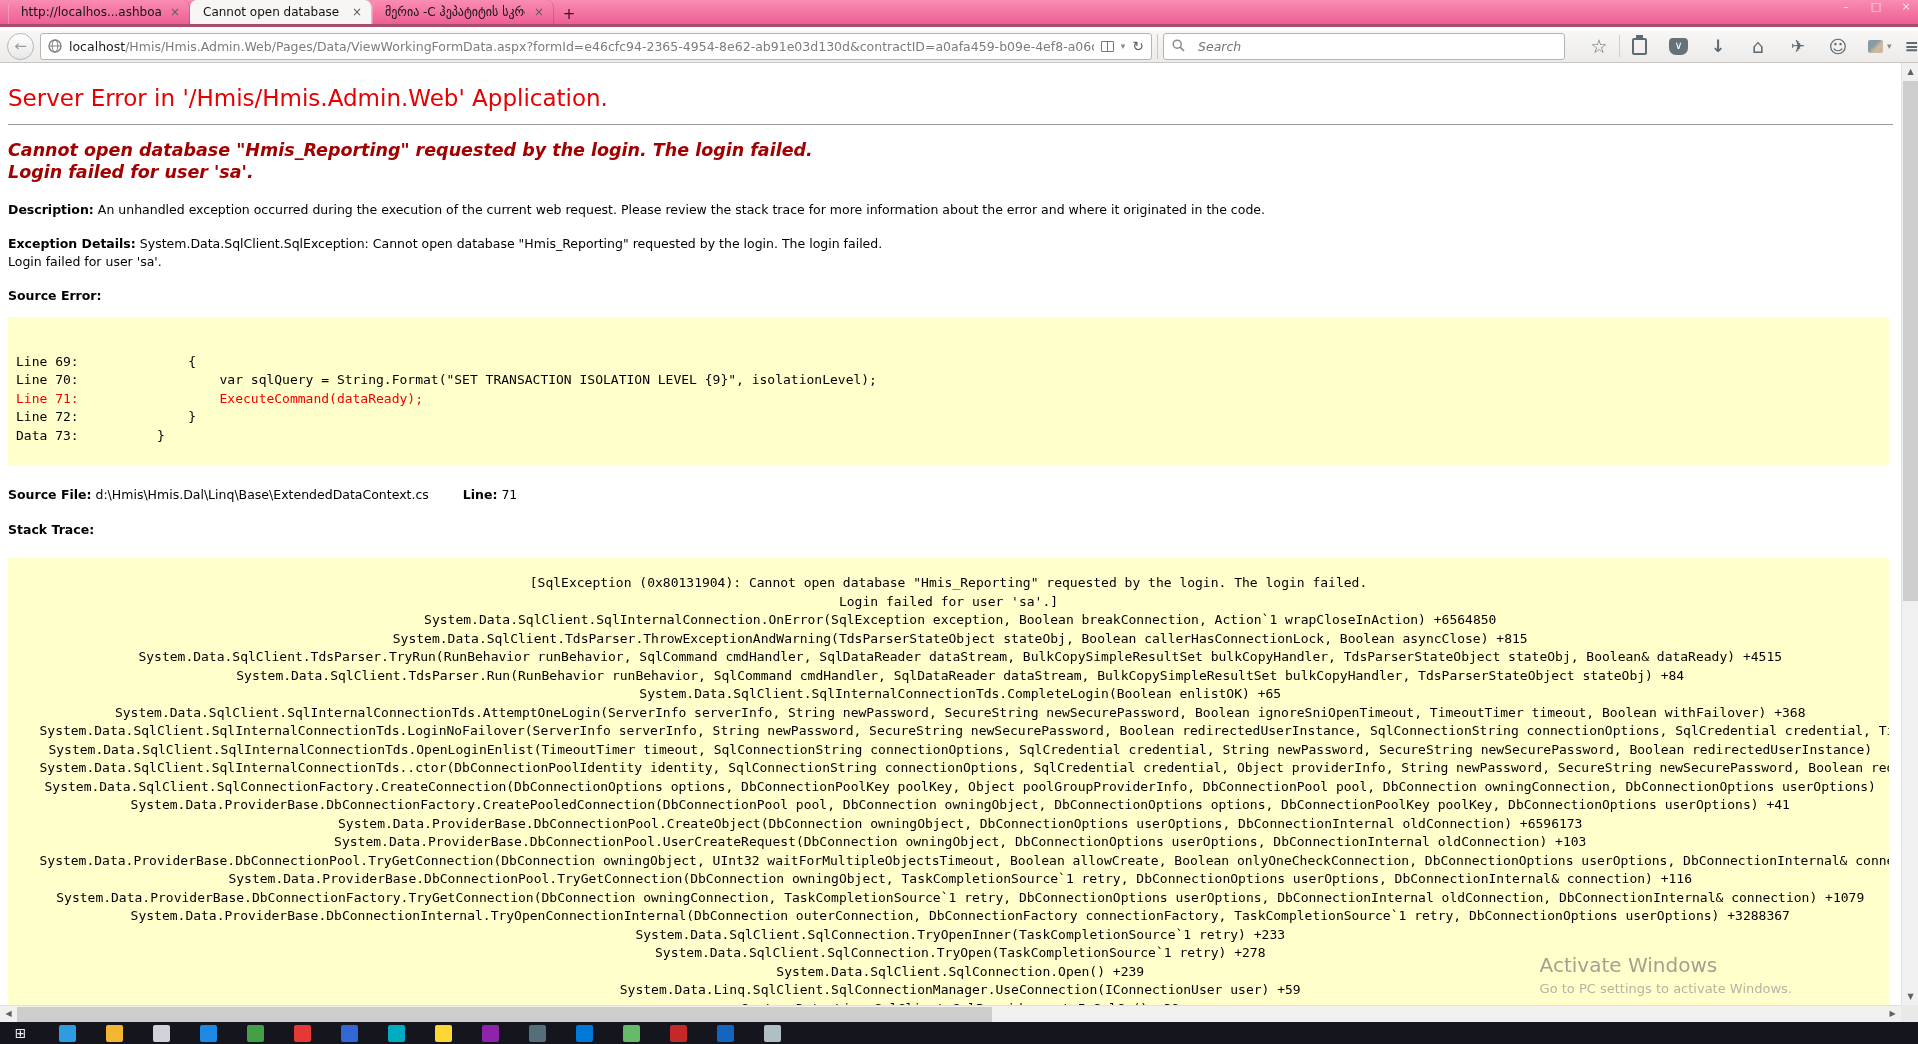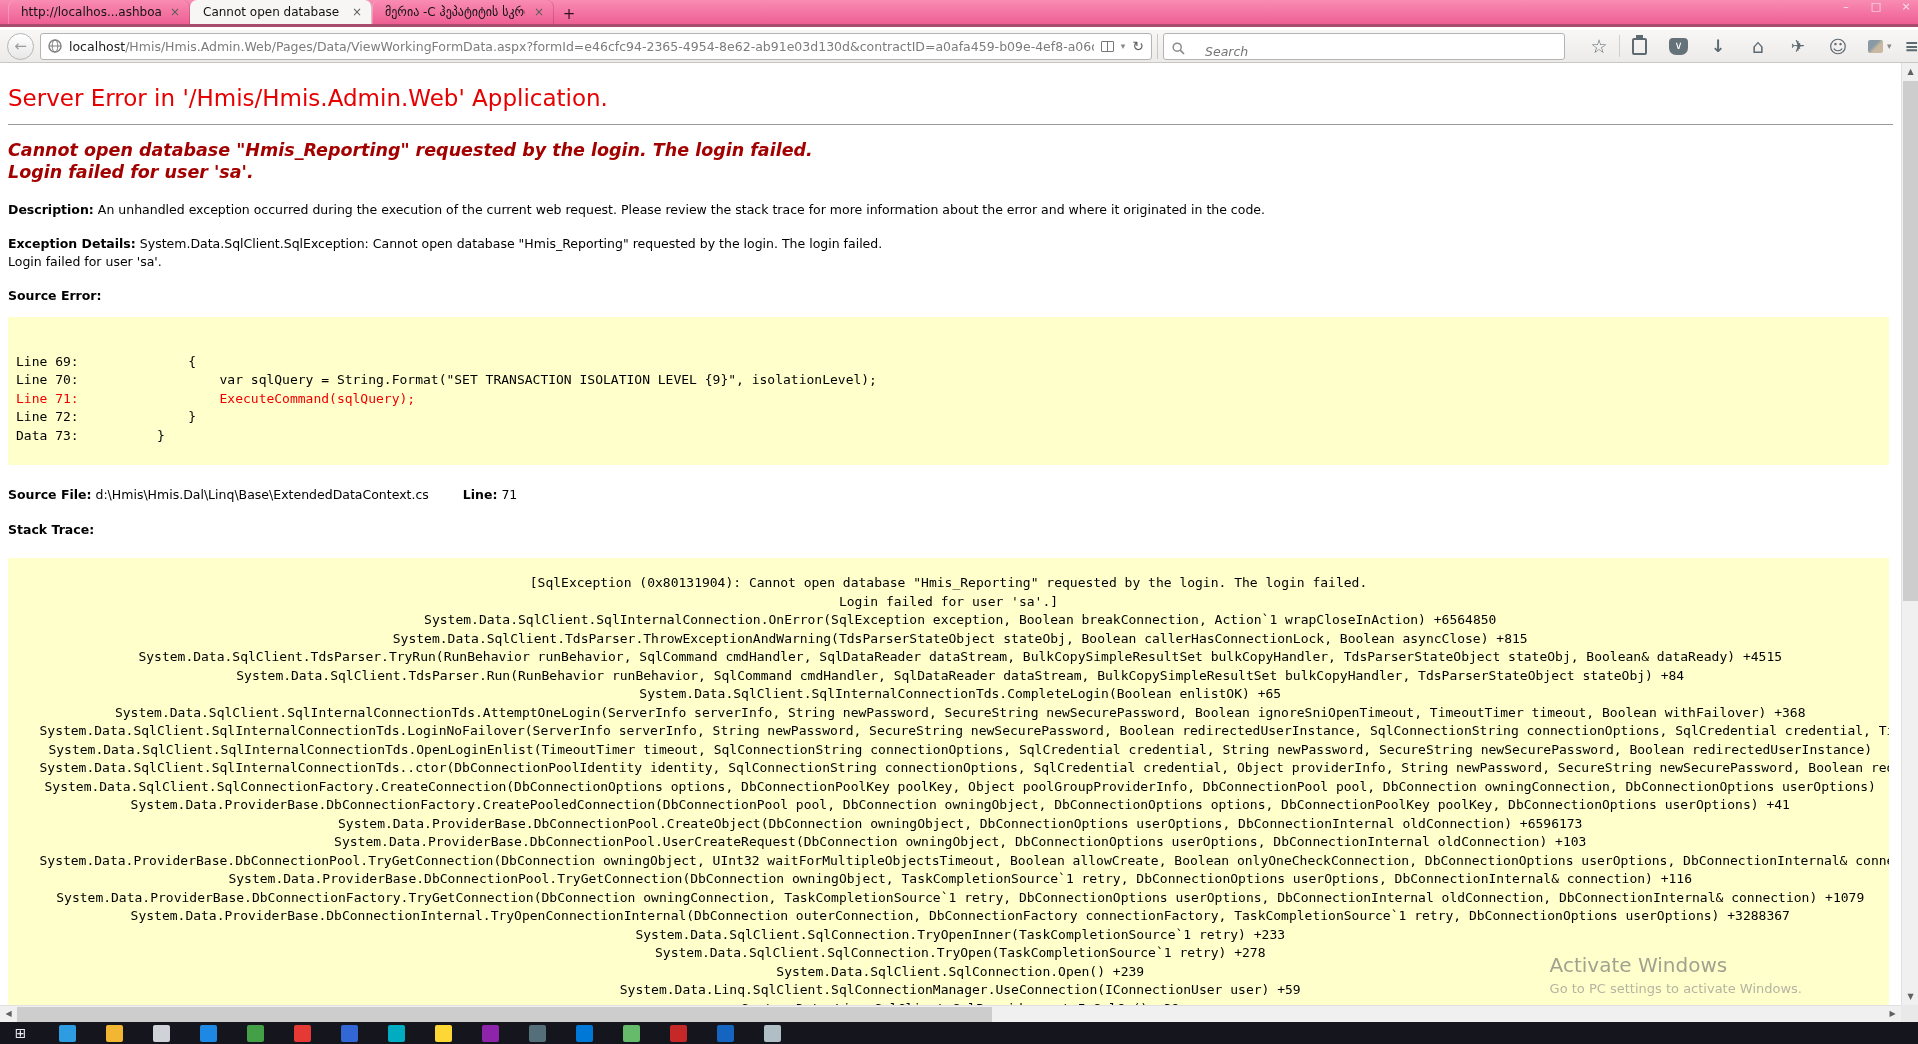--- a/index.html
+++ b/index.html
@@ -36,21 +36,21 @@
   .url-text{font-size:12.5px;white-space:nowrap;overflow:hidden;flex:1;}
   .url-host{color:#1a1a1a;}
   .url-path{color:#7c7c7c;}
   .url-icons{display:flex;align-items:center;gap:7px;color:#6e6e6e;flex:none;}
   .reader-icon{width:13px;height:11px;border:1px solid #777;border-radius:1px;
     background:linear-gradient(90deg,#fff 45%,#777 45%,#777 55%,#fff 55%);}
   .tiny-caret{font-size:9px;color:#888;}
   .reload-glyph{font-size:14px;color:#5d5d5d;}
   .v-sep{width:1px;height:25px;background:#c8c8c8;margin:0 5px;flex:none;}
   .searchbar{width:402px;height:27px;background:#fff;border:1px solid #b4b4b4;flex:none;
-    border-radius:3px;display:flex;align-items:flex-end;padding:0 8px;gap:20px;}
+    border-radius:3px;display:flex;align-items:center;padding:0 8px;gap:13px;}
   .searchbar input{border:none;outline:none;background:transparent;flex:1;
     font-family:"DejaVu Sans",sans-serif;font-size:12.5px;font-style:italic;color:#8a8a8a;}
   .toolicons{display:flex;align-items:center;margin-left:14px;color:#5d6a72;}
   .toolicons .ti{width:40px;text-align:center;font-size:17px;line-height:27px;flex:none;}
   .ti-sep{width:1px;height:22px;background:#cfcfcf;flex:none;}
   .pocket-icon{width:19px;height:17px;margin:0 10px;border-radius:4px 4px 7px 7px;
     background:#66727a;color:#fff;font-size:11px;line-height:16px;text-align:center;flex:none;}
   .clipboard-icon{width:15px;height:17px;border:2px solid #5d6a72;border-radius:2px;margin:0 12px;
     position:relative;flex:none;}
   .clipboard-icon:before{content:"";position:absolute;left:2px;top:-5px;width:7px;height:3px;background:#5d6a72;}
@@ -86,21 +86,21 @@
   .hscroll{position:absolute;left:0;top:1005px;width:1901px;height:17px;background:#f0f0f0;
     border-top:1px solid #e0e0e0;}
   .hscroll .arrow{position:absolute;top:0;width:17px;height:17px;color:#606060;font-size:8px;
     text-align:center;line-height:16px;}
   .hscroll .left{left:0;}
   .hscroll .right{right:0;}
   .hthumb{position:absolute;top:1px;left:17px;height:15px;width:975px;background:#cdcdcd;}
   .corner{position:absolute;right:0;top:1005px;width:17px;height:17px;background:#e9e9e9;}
 
   
-  .watermark{position:absolute;right:116px;bottom:48px;z-index:5;}
+  .watermark{position:absolute;right:126px;bottom:48px;z-index:5;}
   .wm1{font-size:20px;color:rgba(110,110,110,.65);}
   .wm2{font-size:13px;color:rgba(140,140,140,.65);margin-top:4px;}
 
   
   .taskbar{position:absolute;left:0;bottom:0;width:1918px;height:22px;background:#15151d;
     display:flex;align-items:flex-start;padding:3px 0 0 12px;z-index:6;}
   .tb-icon{width:17px;height:17px;border-radius:2px;margin-right:30px;flex:none;
     color:#e8edf2;font-size:14px;line-height:16px;text-align:center;}
 </style>
 </head>
@@ -196,21 +196,21 @@
       </p>
       <p class="para">
         <span class="blabel">Source Error:</span>
       </p>
       <div class="code-box box1">
 
           <div class="code-line">Line 69:              {</div>
 
           <div class="code-line">Line 70:                  var sqlQuery = String.Format("SET TRANSACTION ISOLATION LEVEL {9}", isolationLevel);</div>
 
-          <div class="code-line error">Line 71:                  ExecuteCommand(sqlQuery);</div>
+          <div class="code-line error">Line 71:                  ExecuteCommand(dataReady);</div>
 
           <div class="code-line">Line 72:              }</div>
 
           <div class="code-line">Data 73:          }</div>
 
       </div>
       <p class="para srcfile">
         <span class="blabel">Source File:</span>
         <span>d:\Hmis\Hmis.Dal\Linq\Base\ExtendedDataContext.cs</span>
         <span class="line-gap"></span>

